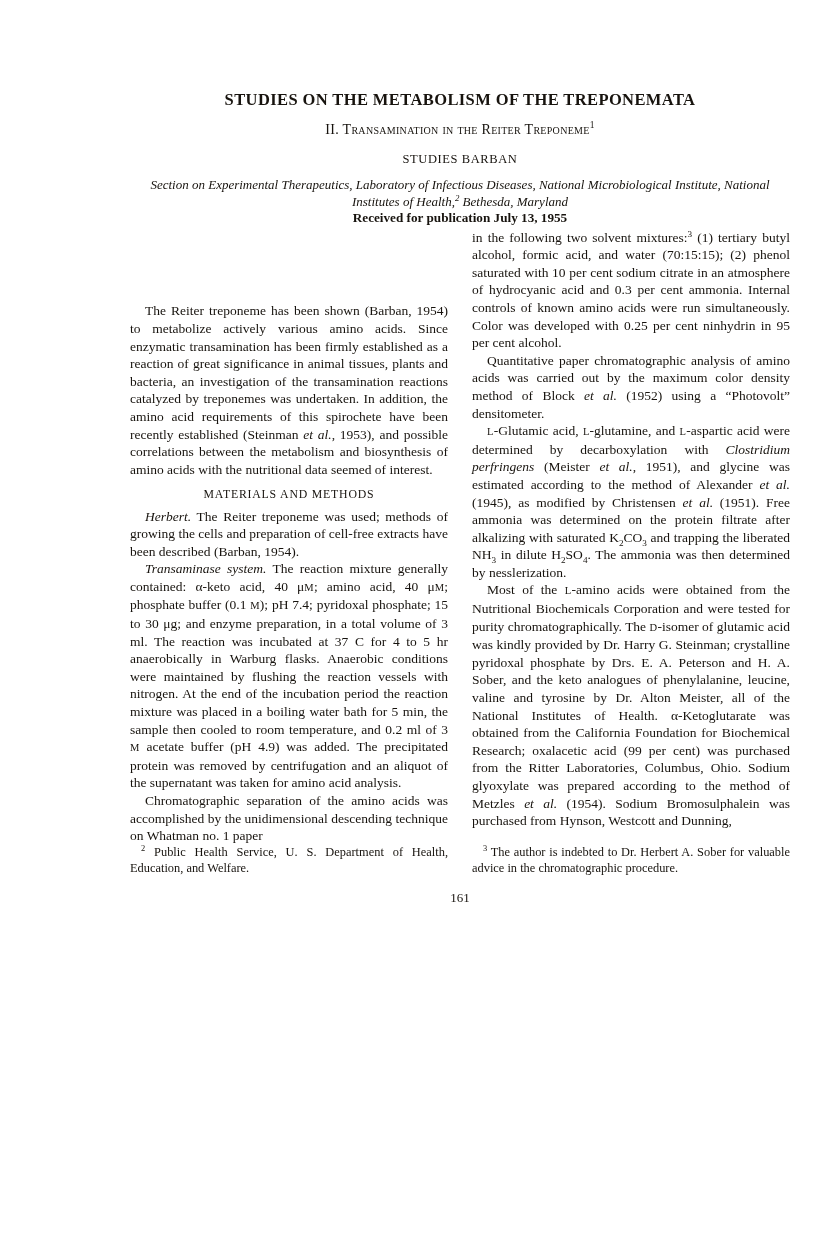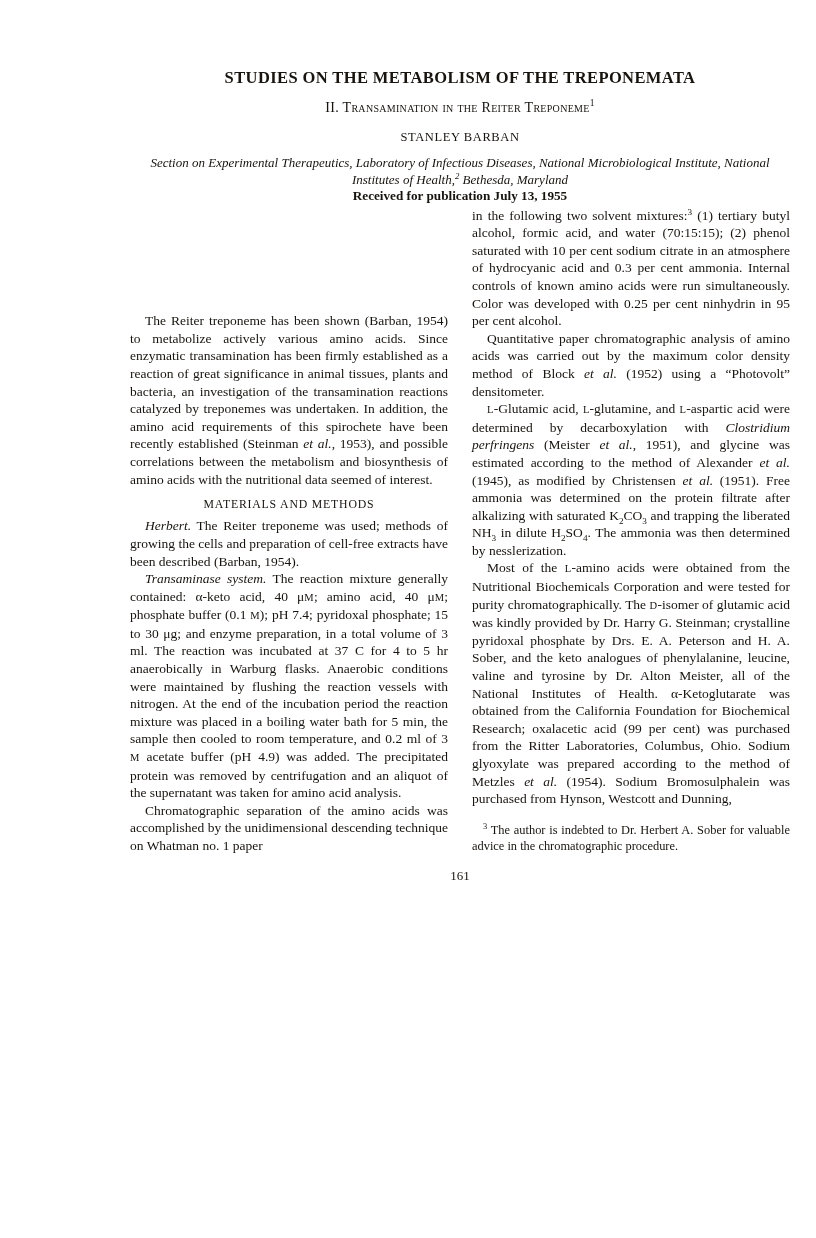--- a/index.html
+++ b/index.html
@@ -1,21 +1,21 @@
 <!DOCTYPE html>
 <html><head>
 <meta charset="utf-8">
 <style>
   html,body{margin:0;padding:0;background:#e8e8e8;}
   .page{
     width:816px;height:1238px;background:#ffffff;color:#17130e;
     font-family:"Liberation Serif", serif;position:relative;overflow:hidden;
     margin:0 auto;box-sizing:border-box;
   }
-  .content{padding:69px 26px 0 130px;width:660px;box-sizing:content-box;}
+  .content{padding:91px 26px 0 130px;width:660px;box-sizing:content-box;}
   .title{
     text-align:center;font-size:16.5px;font-weight:bold;letter-spacing:0.4px;
     margin:0;line-height:1.15;
   }
   .subtitle{
     text-align:center;font-variant:small-caps;font-weight:normal;
     font-size:14px;margin:12px 0 0 0;line-height:1.2;letter-spacing:0.3px;
   }
   .author{
     text-align:center;font-size:12.5px;letter-spacing:0.6px;margin-top:13px;line-height:1.2;
@@ -45,32 +45,33 @@
 </style>
 </head>
 <body>
 
 <div class="page">
   <div class="content">
 
     <header>
       <h1 class="title">STUDIES ON THE METABOLISM OF THE TREPONEMATA</h1>
       <h2 class="subtitle">II. Transamination in the Reiter Treponeme<sup>1</sup></h2>
-      <div class="author">STANLEY BARBAN</div>
+      <div class="author">STUDIES BARBAN</div>
       <div class="affiliation">Section on Experimental Therapeutics, Laboratory of Infectious Diseases, National Microbiological Institute, National Institutes of Health,<sup>2</sup> Bethesda, Maryland</div>
       <div class="received">Received for publication July 13, 1955</div>
     </header>
 
     <div class="columns">
       <div class="col">
           <p class="para indent">The Reiter treponeme has been shown (Barban, 1954) to metabolize actively various amino acids. Since enzymatic transamination has been firmly established as a reaction of great significance in animal tissues, plants and bacteria, an investigation of the transamination reactions catalyzed by treponemes was undertaken. In addition, the amino acid requirements of this spirochete have been recently established (Steinman <i>et al.</i>, 1953), and possible correlations between the metabolism and biosynthesis of amino acids with the nutritional data seemed of interest.</p>
           <div class="section-heading">MATERIALS AND METHODS</div>
           <p class="para indent"><i>Herbert.</i> The Reiter treponeme was used; methods of growing the cells and preparation of cell-free extracts have been described (Barban, 1954).</p>
           <p class="para indent"><i>Transaminase system.</i> The reaction mixture generally contained: α-keto acid, 40 μ<span class="sc">M</span>; amino acid, 40 μ<span class="sc">M</span>; phosphate buffer (0.1 <span class="sc">M</span>); pH 7.4; pyridoxal phosphate; 15 to 30 μg; and enzyme preparation, in a total volume of 3 ml. The reaction was incubated at 37 C for 4 to 5 hr anaerobically in Warburg flasks. Anaerobic conditions were maintained by flushing the reaction vessels with nitrogen. At the end of the incubation period the reaction mixture was placed in a boiling water bath for 5 min, the sample then cooled to room temperature, and 0.2 ml of 3 <span class="sc">M</span> acetate buffer (pH 4.9) was added. The precipitated protein was removed by centrifugation and an aliquot of the supernatant was taken for amino acid analysis.</p>
           <p class="para indent">Chromatographic separation of the amino acids was accomplished by the unidimensional descending technique on Whatman no. 1 paper</p>
+          <p class="footnote"><sup>2</sup> Public Health Service, U. S. Department of Health, Education, and Welfare.</p>
         </div>
       <div class="col">
           <p class="para">in the following two solvent mixtures:<sup>3</sup> (1) tertiary butyl alcohol, formic acid, and water (70:15:15); (2) phenol saturated with 10 per cent sodium citrate in an atmosphere of hydrocyanic acid and 0.3 per cent ammonia. Internal controls of known amino acids were run simultaneously. Color was developed with 0.25 per cent ninhydrin in 95 per cent alcohol.</p>
           <p class="para indent">Quantitative paper chromatographic analysis of amino acids was carried out by the maximum color density method of Block <i>et al.</i> (1952) using a “Photovolt” densitometer.</p>
           <p class="para indent"><span class="sc">L</span>-Glutamic acid, <span class="sc">L</span>-glutamine, and <span class="sc">L</span>-aspartic acid were determined by decarboxylation with <i>Clostridium perfringens</i> (Meister <i>et al.</i>, 1951), and glycine was estimated according to the method of Alexander <i>et al.</i> (1945), as modified by Christensen <i>et al.</i> (1951). Free ammonia was determined on the protein filtrate after alkalizing with saturated K<sub>2</sub>CO<sub>3</sub> and trapping the liberated NH<sub>3</sub> in dilute H<sub>2</sub>SO<sub>4</sub>. The ammonia was then determined by nesslerization.</p>
           <p class="para indent">Most of the <span class="sc">L</span>-amino acids were obtained from the Nutritional Biochemicals Corporation and were tested for purity chromatographically. The <span class="sc">D</span>-isomer of glutamic acid was kindly provided by Dr. Harry G. Steinman; crystalline pyridoxal phosphate by Drs. E. A. Peterson and H. A. Sober, and the keto analogues of phenylalanine, leucine, valine and tyrosine by Dr. Alton Meister, all of the National Institutes of Health. α-Ketoglutarate was obtained from the California Foundation for Biochemical Research; oxalacetic acid (99 per cent) was purchased from the Ritter Laboratories, Columbus, Ohio. Sodium glyoxylate was prepared according to the method of Metzles <i>et al.</i> (1954). Sodium Bromosulphalein was purchased from Hynson, Westcott and Dunning,</p>
           <p class="footnote footnote-first"><sup>3</sup> The author is indebted to Dr. Herbert A. Sober for valuable advice in the chromatographic procedure.</p>
         </div>
     </div>
 

